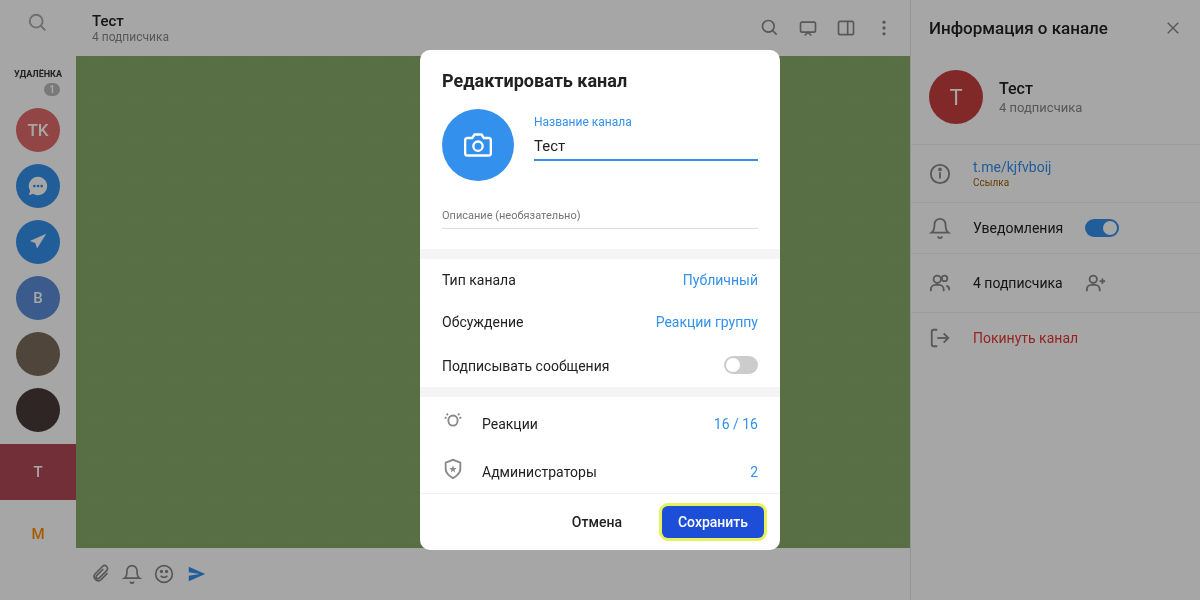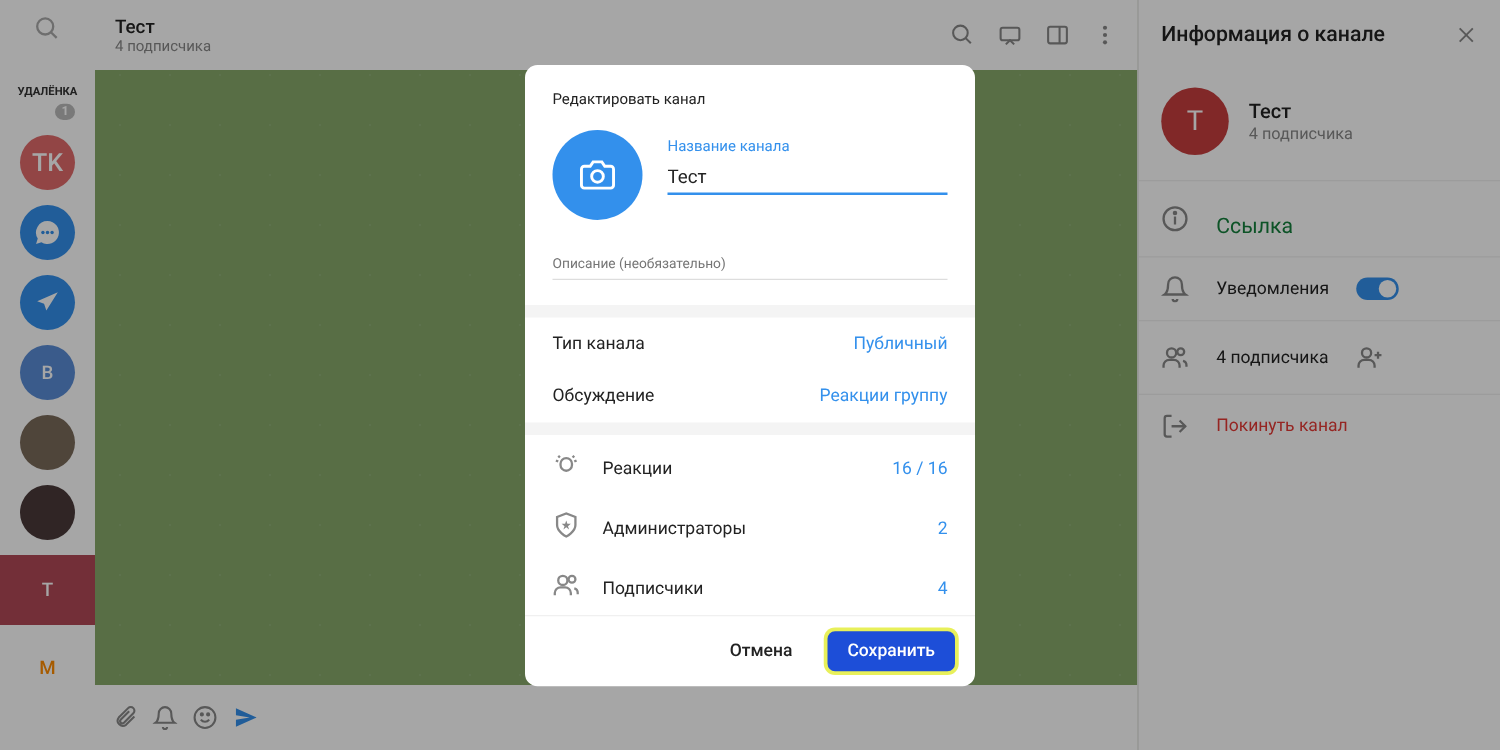--- a/index.html
+++ b/index.html
@@ -25,64 +25,64 @@
 .info-hdr .close{margin-left:auto;color:#888;cursor:pointer}
 .info-av-row{display:flex;align-items:center;gap:16px;padding:14px 18px 20px}
 .info-av{width:54px;height:54px;border-radius:50%;background:#c73e3e;display:flex;align-items:center;justify-content:center;color:#fff;font-size:22px}
 .info-name{font-size:16px;font-weight:500;color:#222}
 .info-sub{font-size:13px;color:#888;margin-top:2px}
 .info-row{display:flex;align-items:center;gap:22px;padding:14px 18px;border-top:1px solid #f0f0f0}
 .info-row.tall{padding:18px 18px}
 .info-ico{width:22px;color:#888;flex-shrink:0}
 .info-text{flex:1}
 .info-link{color:#3390ec;font-size:14px}
-.info-label{color:#15803d;font-size:17px;margin-top:12px}
+.info-label{color:#a16207;font-size:10px;margin-top:2px}
 .info-val{color:#222;font-size:14px}
 .toggle{width:34px;height:18px;background:#3390ec;border-radius:10px;position:relative}
 .toggle::after{content:"";position:absolute;right:2px;top:2px;width:14px;height:14px;background:#fff;border-radius:50%}
 .add-ico{color:#888}
 .leave{color:#e53935;font-size:14px}
 .overlay{position:absolute;inset:0;background:rgba(0,0,0,.35);display:flex;align-items:center;justify-content:center;z-index:50}
 .modal{width:360px;max-height:560px;background:#fff;border-radius:10px;display:flex;flex-direction:column;overflow:hidden}
-.modal-title{padding:20px 22px 14px;font-size:12px;font-weight:400;color:#222}
+.modal-title{padding:20px 22px 14px;font-size:18px;font-weight:700;color:#222}
 .modal-body{flex:1;overflow-y:auto}
 .m-row1{display:flex;gap:20px;padding:4px 22px 16px;align-items:flex-start}
 .photo-btn{width:72px;height:72px;border-radius:50%;background:#3390ec;display:flex;align-items:center;justify-content:center;color:#fff;flex-shrink:0}
 .name-field{flex:1;padding-top:6px}
 .field-label{font-size:12px;color:#3390ec;margin-bottom:4px}
 .name-input{width:100%;border:none;border-bottom:2px solid #3390ec;font-size:15px;padding:4px 0;outline:none;color:#222}
 .desc-field{padding:6px 22px 20px}
 .desc-input{width:100%;border:none;border-bottom:1px solid #ddd;font-size:11px;color:#999;padding:6px 0;outline:none}
 .m-sep{height:10px;background:#f4f4f4}
 .m-item{display:flex;align-items:flex-end;padding:13px 22px;font-size:14px;color:#222}
 .m-item .val{margin-left:auto;color:#3390ec;font-size:14px}
 .m-item .cnt{margin-left:auto;color:#3390ec;font-size:14px}
 .toggle-off{width:34px;height:18px;background:#ccc;border-radius:10px;position:relative;margin-left:auto}
 .toggle-off::after{content:"";position:absolute;left:2px;top:2px;width:14px;height:14px;background:#fff;border-radius:50%}
 .m-item-ico{width:22px;margin-right:18px;color:#888}
-.modal-foot{display:flex;justify-content:flex-end;gap:12px;padding:12px 16px;border-top:1px solid #f0f0f0}
+.modal-foot{display:flex;justify-content:flex-end;gap:24px;padding:12px 16px;border-top:1px solid #f0f0f0}
 .btn{padding:8px 16px;border:none;background:none;font-size:14px;font-weight:500;cursor:pointer;border-radius:6px}
 .btn-cancel{color:#222}
 .btn-save{background:#1d4ed8;color:#fff;box-shadow:0 0 0 3px #e8f05a}
 svg{display:block}
 </style>
 </head>
 <body>
 
 <div class="app">
   <div class="sidebar">
     <div class="search-ico">
       <svg width="22" height="22" viewBox="0 0 24 24" fill="none" stroke="currentColor" stroke-width="2">
           <circle cx="10" cy="10" r="7"></circle>
           <line x1="20" y1="20" x2="15" y2="15"></line>
         </svg>
     </div>
     <div id="sb-items" style="display: flex; flex-direction: column; gap: 12px; align-items: center;">
         <div class="chat-av" style="background: rgb(255, 255, 255); color: rgb(51, 51, 51); font-size: 9px; font-weight: 700;">УДАЛЁНКА<span class="badge">1</span></div>
-        <div class="chat-av" style="background: rgb(224, 107, 107); font-size: 20px; font-weight: 500;">TK</div>
+        <div class="chat-av" style="background: rgb(224, 107, 107); font-size: 17px; font-weight: 500;">TK</div>
         <div class="chat-av" style="background: rgb(51, 144, 236); font-size: 15px; font-weight: 500;">
           <svg width="22" height="22" viewBox="0 0 24 24" fill="#fff">
             <path d="M12 2a10 10 0 00-8.5 15.3L2 22l4.7-1.5A10 10 0 1012 2z"></path>
             <circle cx="8" cy="12" r="1.5" fill="#3390ec"></circle>
             <circle cx="12" cy="12" r="1.5" fill="#3390ec"></circle>
             <circle cx="16" cy="12" r="1.5" fill="#3390ec"></circle>
           </svg>
         </div>
         <div class="chat-av" style="background: rgb(51, 144, 236); font-size: 15px; font-weight: 500;">
           <svg width="22" height="22" viewBox="0 0 24 24" fill="#fff">
@@ -179,20 +179,21 @@
     </div>
     <div class="info-row">
       <span class="info-ico">
           <svg width="22" height="22" viewBox="0 0 24 24" fill="none" stroke="currentColor" stroke-width="2">
             <circle cx="12" cy="12" r="10"></circle>
             <line x1="12" y1="10" x2="12" y2="17"></line>
             <circle cx="12" cy="7" r="1" fill="currentColor"></circle>
           </svg>
         </span>
       <div class="info-text">
+        <div class="info-link">t.me/kjfvboij</div>
         <div class="info-label">Ссылка</div>
       </div>
     </div>
     <div class="info-row">
       <span class="info-ico">
           <svg width="22" height="22" viewBox="0 0 24 24" fill="none" stroke="currentColor" stroke-width="2">
             <path d="M18 8a6 6 0 10-12 0c0 7-3 9-3 9h18s-3-2-3-9"></path>
             <path d="M14 21a2 2 0 01-4 0"></path>
           </svg>
         </span>
@@ -252,20 +253,24 @@
       </div>
       <div class="m-sep"></div>
       <div class="m-item">
         <span>Тип канала</span>
         <span class="val">Публичный</span>
       </div>
       <div class="m-item">
         <span>Обсуждение</span>
         <span class="val">Реакции группу</span>
       </div>
+      <div class="m-item">
+        <span>Подписывать сообщения</span>
+        <div class="toggle-off"></div>
+      </div>
       <div class="m-sep"></div>
       <div class="m-item">
         <span class="m-item-ico">
             <svg width="22" height="22" viewBox="0 0 24 24" fill="none" stroke="currentColor" stroke-width="2">
               <path d="M7 11a5 5 0 015-5 5 5 0 015 5v1a5 5 0 01-10 0z"></path>
               <path d="M3 8l2 1M21 8l-2 1M5 4l1.5 1.5M19 4l-1.5 1.5"></path>
             </svg>
           </span>
         <span>Реакции</span>
         <span class="cnt">16 / 16</span>
@@ -273,31 +278,19 @@
       <div class="m-item">
         <span class="m-item-ico">
             <svg width="22" height="22" viewBox="0 0 24 24" fill="none" stroke="currentColor" stroke-width="2">
               <path d="M12 22s8-4 8-10V5l-8-3-8 3v7c0 6 8 10 8 10z"></path>
               <polygon points="12 8 13 11 16 11 13.5 13 14.5 16 12 14 9.5 16 10.5 13 8 11 11 11" fill="currentColor" stroke="none"></polygon>
             </svg>
           </span>
         <span>Администраторы</span>
         <span class="cnt">2</span>
       </div>
-      <div class="m-item">
-        <span class="m-item-ico">
-            <svg width="22" height="22" viewBox="0 0 24 24" fill="none" stroke="currentColor" stroke-width="2">
-              <circle cx="9" cy="8" r="4"></circle>
-              <path d="M2 21v-2a5 5 0 015-5h4a5 5 0 015 5v2"></path>
-              <circle cx="17" cy="7" r="3"></circle>
-              <path d="M22 20v-1a4 4 0 00-3-4"></path>
-            </svg>
-          </span>
-        <span>Подписчики</span>
-        <span class="cnt">4</span>
-      </div>
     </div>
     <div class="modal-foot">
       <button class="btn btn-cancel">Отмена</button>
       <button class="btn btn-save">Сохранить</button>
     </div>
   </div>
 </div>
 
 </body></html>

